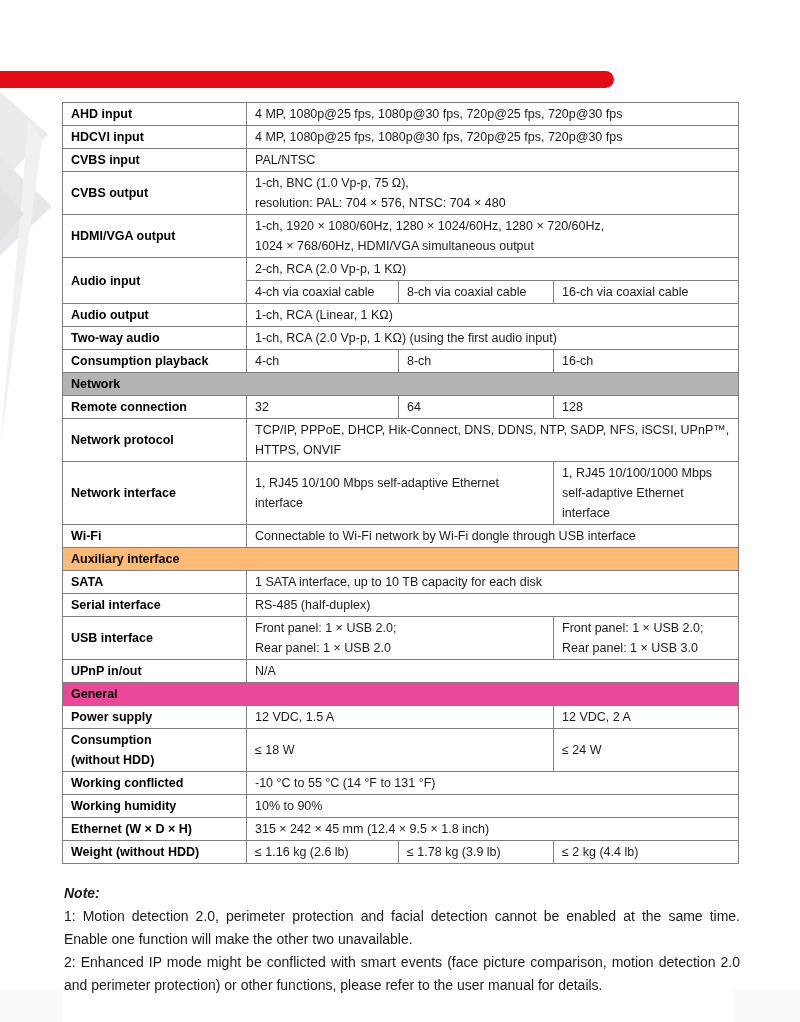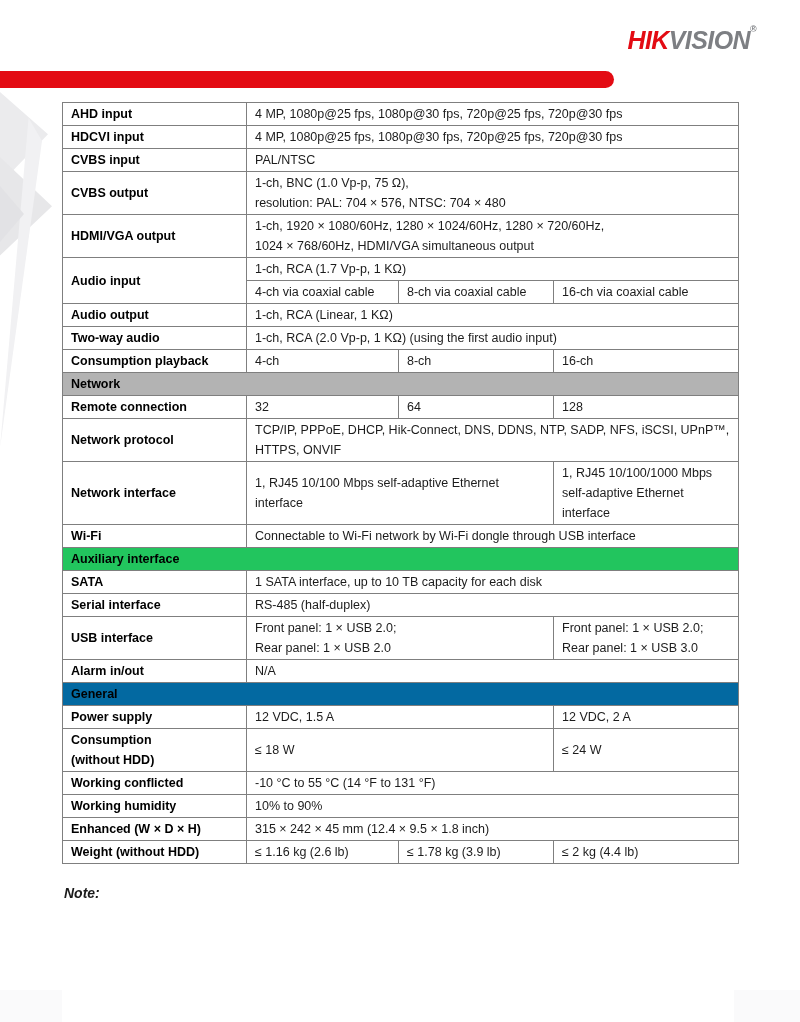--- a/index.html
+++ b/index.html
@@ -37,23 +37,20 @@
 
 <div class="page">
 
   <div class="wm wm-t1"></div>
   <div class="wm wm-t2"></div>
   <div class="wm wm-t3"></div>
   <div class="wm wm-t4"></div>
   <div class="wm wm-bl"></div>
   <div class="wm wm-br"></div>
 
-  <div class="logo">
-    <span class="hik" style="color: rgb(227, 11, 19);">HIK</span><span class="vision" style="color: rgb(125, 127, 131);">VISION</span><span class="reg" style="color: rgb(125, 127, 131);">®</span>
-  </div>
   <div class="topbar" style="background: rgb(227, 11, 19);"></div>
 
   <table class="spec">
     <colgroup>
         <col style="width: 184px;">
         <col style="width: 152px;">
         <col style="width: 155px;">
         <col style="width: 185px;">
       </colgroup>
     <tbody>
@@ -74,21 +71,21 @@
           <td colspan="3" class="val">1-ch, BNC (1.0 Vp-p, 75 Ω),
 resolution: PAL: 704 × 576, NTSC: 704 × 480</td>
         </tr>
         <tr>
           <td class="lbl">HDMI/VGA output</td>
           <td colspan="3" class="val">1-ch, 1920 × 1080/60Hz, 1280 × 1024/60Hz, 1280 × 720/60Hz,
 1024 × 768/60Hz, HDMI/VGA simultaneous output</td>
         </tr>
         <tr>
           <td rowspan="2" class="lbl">Audio input</td>
-          <td colspan="3" class="val">1-ch, RCA (1.7 Vp-p, 1 KΩ)</td>
+          <td colspan="3" class="val">2-ch, RCA (2.0 Vp-p, 1 KΩ)</td>
         </tr>
         <tr>
           <td class="val">4-ch via coaxial cable</td>
           <td class="val">8-ch via coaxial cable</td>
           <td class="val">16-ch via coaxial cable</td>
         </tr>
         <tr>
           <td class="lbl">Audio output</td>
           <td colspan="3" class="val">1-ch, RCA (Linear, 1 KΩ)</td>
         </tr>
@@ -122,43 +119,43 @@
 interface</td>
           <td class="val">1, RJ45 10/100/1000 Mbps
 self-adaptive Ethernet
 interface</td>
         </tr>
         <tr>
           <td class="lbl">Wi-Fi</td>
           <td colspan="3" class="val">Connectable to Wi-Fi network by Wi-Fi dongle through USB interface</td>
         </tr>
         <tr>
-          <td colspan="4" class="section" style="background: #22c55e;">Auxiliary interface</td>
+          <td colspan="4" class="section" style="background: #fdba74;">Auxiliary interface</td>
         </tr>
         <tr>
           <td class="lbl">SATA</td>
           <td colspan="3" class="val">1 SATA interface, up to 10 TB capacity for each disk</td>
         </tr>
         <tr>
           <td class="lbl">Serial interface</td>
           <td colspan="3" class="val">RS-485 (half-duplex)</td>
         </tr>
         <tr>
           <td class="lbl">USB interface</td>
           <td colspan="2" class="val">Front panel: 1 × USB 2.0;
 Rear panel: 1 × USB 2.0</td>
           <td class="val">Front panel: 1 × USB 2.0;
 Rear panel: 1 × USB 3.0</td>
         </tr>
         <tr>
-          <td class="lbl">Alarm in/out</td>
+          <td class="lbl">UPnP in/out</td>
           <td colspan="3" class="val">N/A</td>
         </tr>
         <tr>
-          <td colspan="4" class="section" style="background: #0369a1;">General</td>
+          <td colspan="4" class="section" style="background: #ec4899;">General</td>
         </tr>
         <tr>
           <td class="lbl">Power supply</td>
           <td colspan="2" class="val">12 VDC, 1.5 A</td>
           <td class="val">12 VDC, 2 A</td>
         </tr>
         <tr>
           <td class="lbl">Consumption
 (without HDD)</td>
           <td colspan="2" class="val">≤ 18 W</td>
@@ -166,29 +163,31 @@
         </tr>
         <tr>
           <td class="lbl">Working conflicted</td>
           <td colspan="3" class="val">-10 °C to 55 °C (14 °F to 131 °F)</td>
         </tr>
         <tr>
           <td class="lbl">Working humidity</td>
           <td colspan="3" class="val">10% to 90%</td>
         </tr>
         <tr>
-          <td class="lbl">Enhanced (W × D × H)</td>
+          <td class="lbl">Ethernet (W × D × H)</td>
           <td colspan="3" class="val">315 × 242 × 45 mm (12.4 × 9.5 × 1.8 inch)</td>
         </tr>
         <tr>
           <td class="lbl">Weight (without HDD)</td>
           <td class="val">≤ 1.16 kg (2.6 lb)</td>
           <td class="val">≤ 1.78 kg (3.9 lb)</td>
           <td class="val">≤ 2 kg (4.4 lb)</td>
         </tr>
       </tbody>
   </table>
 
   <div class="notes">
     <div class="title">Note:</div>
+    <p>1: Motion detection 2.0, perimeter protection and facial detection cannot be enabled at the same time. Enable one function will make the other two unavailable.</p>
+    <p>2: Enhanced IP mode might be conflicted with smart events (face picture comparison, motion detection 2.0 and perimeter protection) or other functions, please refer to the user manual for details.</p>
   </div>
 
 </div>
 
 </body></html>

